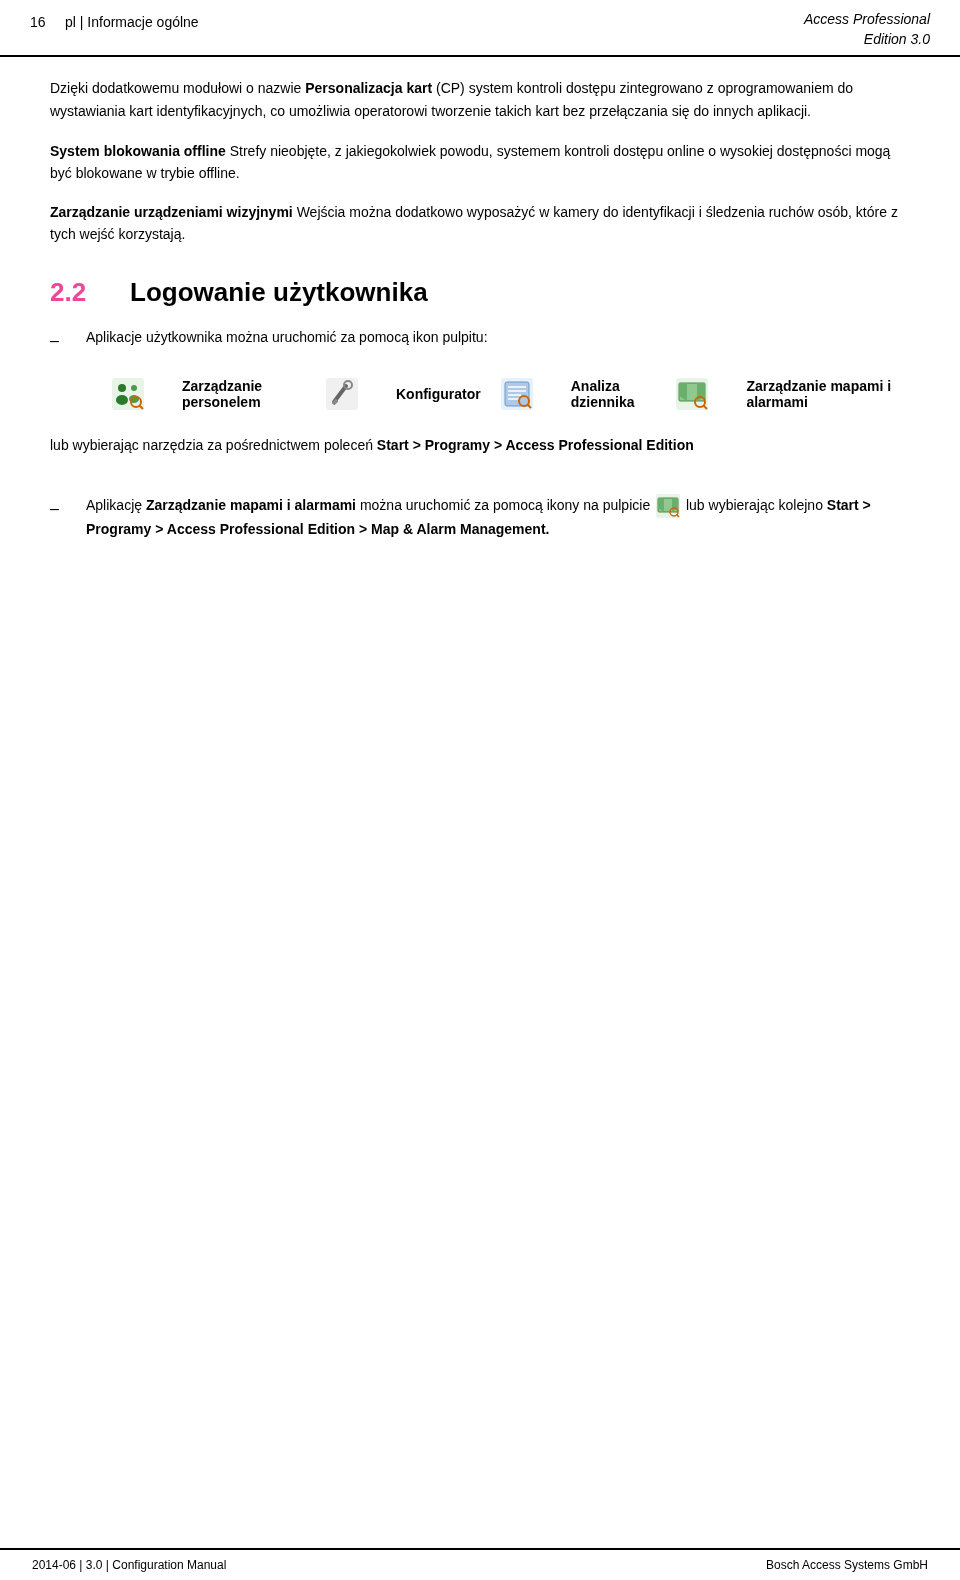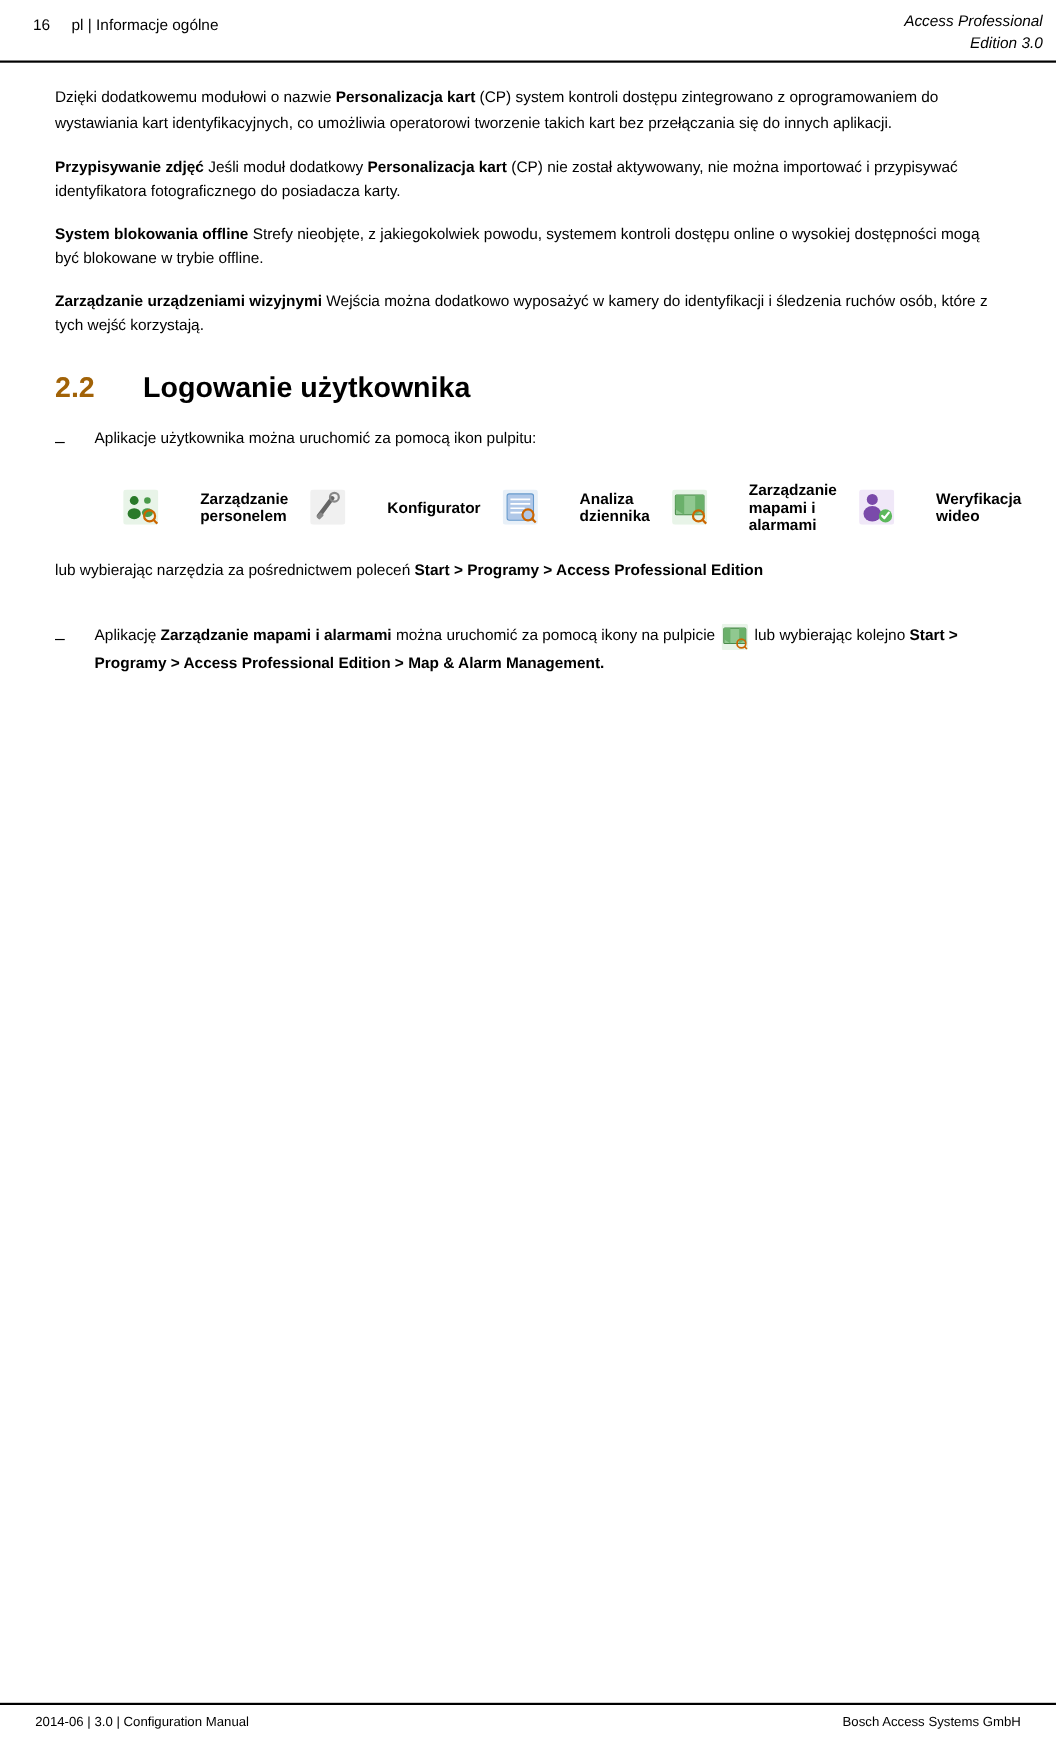--- a/index.html
+++ b/index.html
@@ -17,21 +17,21 @@
       min-height: 1580px;
       display: flex;
       flex-direction: column;
     }
 
     
     .page-header {
       display: flex;
       justify-content: space-between;
       align-items: flex-start;
-      padding: 10px 12px 6px 30px;
+      padding: 10px 30px 6px 30px;
       border-bottom: 2px solid #000;
     }
     .header-left {
       font-size: 14px;
       color: #000;
       padding-top: 4px;
     }
     .header-right {
       text-align: right;
       font-size: 14px;
@@ -73,21 +73,21 @@
     .chapter-row {
       display: flex;
       align-items: flex-start;
       margin-top: 32px;
       margin-bottom: 20px;
     }
     .chapter-number {
       font-size: 26px;
       font-weight: bold;
       min-width: 80px;
-      color: #a16207;
+      color: #ec4899;
       line-height: 1.1;
     }
     .chapter-title {
       font-size: 26px;
       font-weight: bold;
       color: #000;
       line-height: 1.1;
     }
 
     
@@ -179,26 +179,20 @@
       <div>Edition 3.0</div>
     </div>
   </div>
 
   <div class="page-content">
 
     <p class="intro-para">
       Dzięki dodatkowemu modułowi o nazwie <b>Personalizacja kart</b> (CP) system kontroli dostępu zintegrowano z oprogramowaniem do wystawiania kart identyfikacyjnych, co umożliwia operatorowi tworzenie takich kart bez przełączania się do innych aplikacji.
     </p>
 
-    <div class="section-block">
-      <p class="section-body">
-        <span class="section-title">Przypisywanie zdjęć</span>
-        <span> Jeśli moduł dodatkowy <b>Personalizacja kart</b> (CP) nie został aktywowany, nie można importować i przypisywać identyfikatora fotograficznego do posiadacza karty.</span>
-      </p>
-    </div>
 
     <div class="section-block">
       <p class="section-body">
         <span class="section-title">System blokowania offline</span>
         <span> Strefy nieobjęte, z jakiegokolwiek powodu, systemem kontroli dostępu online o wysokiej dostępności mogą być blokowane w trybie offline.</span>
       </p>
     </div>
 
     <div class="section-block">
       <p class="section-body">
@@ -278,34 +272,20 @@
             <polygon points="11,5 11,23 3,18 3,5" fill="#6ab06a"></polygon>
             <polygon points="21,5 21,23 29,18 29,5" fill="#6ab06a"></polygon>
 
             <circle cx="24" cy="24" r="5" fill="none" stroke="#cc6600" stroke-width="2"></circle>
             <line x1="27.5" y1="27.5" x2="31" y2="31" stroke="#cc6600" stroke-width="2"></line>
           </svg>
         </div>
         <span class="app-icon-label">Zarządzanie mapami i alarmami</span>
       </div>
 
-      <div class="icon-label-row">
-        <div class="app-icon">
-          <svg class="svg-icon" viewBox="0 0 32 32" xmlns="http://www.w3.org/2000/svg">
-            <rect x="0" y="0" width="32" height="32" rx="3" fill="#f0e8f8"></rect>
-
-            <circle cx="12" cy="9" r="5" fill="#7a4aaa"></circle>
-            <ellipse cx="12" cy="22" rx="8" ry="7" fill="#7a4aaa"></ellipse>
-
-            <circle cx="24" cy="24" r="6" fill="#5cb85c"></circle>
-            <path d="M21 24 L23 26 L27 21" stroke="#fff" stroke-width="2" fill="none" stroke-linecap="round" stroke-linejoin="round"></path>
-          </svg>
-        </div>
-        <span class="app-icon-label">Weryfikacja wideo</span>
-      </div>
 
     </div>
 
     <p class="section-body" style="margin-bottom: 36px; line-height: 1.7;">
       lub wybierając narzędzia za pośrednictwem poleceń <b>Start &gt; Programy &gt; Access Professional Edition</b>
     </p>
 
     <div class="dash-list-item" style="margin-top: 10px;">
       <span class="dash">–</span>
       <span class="dash-content">

